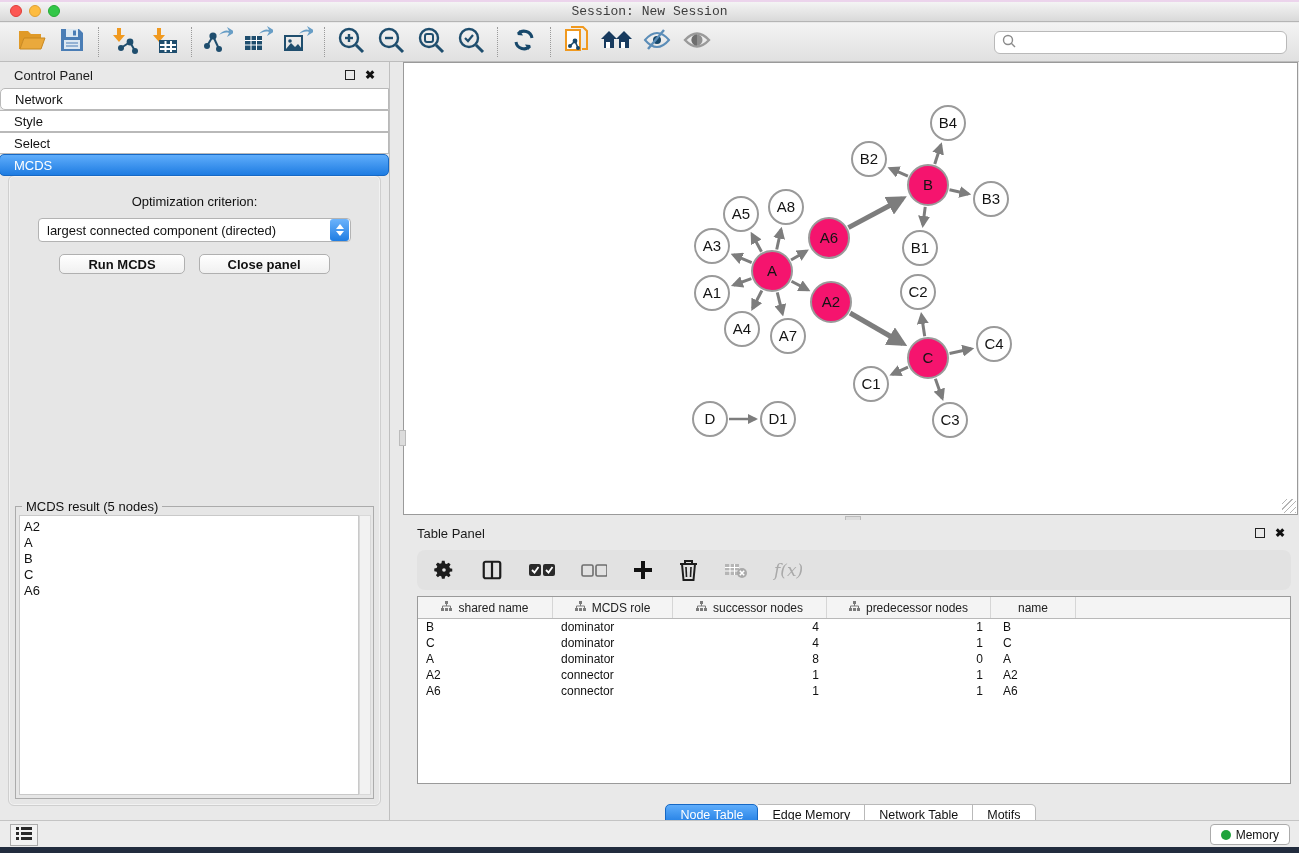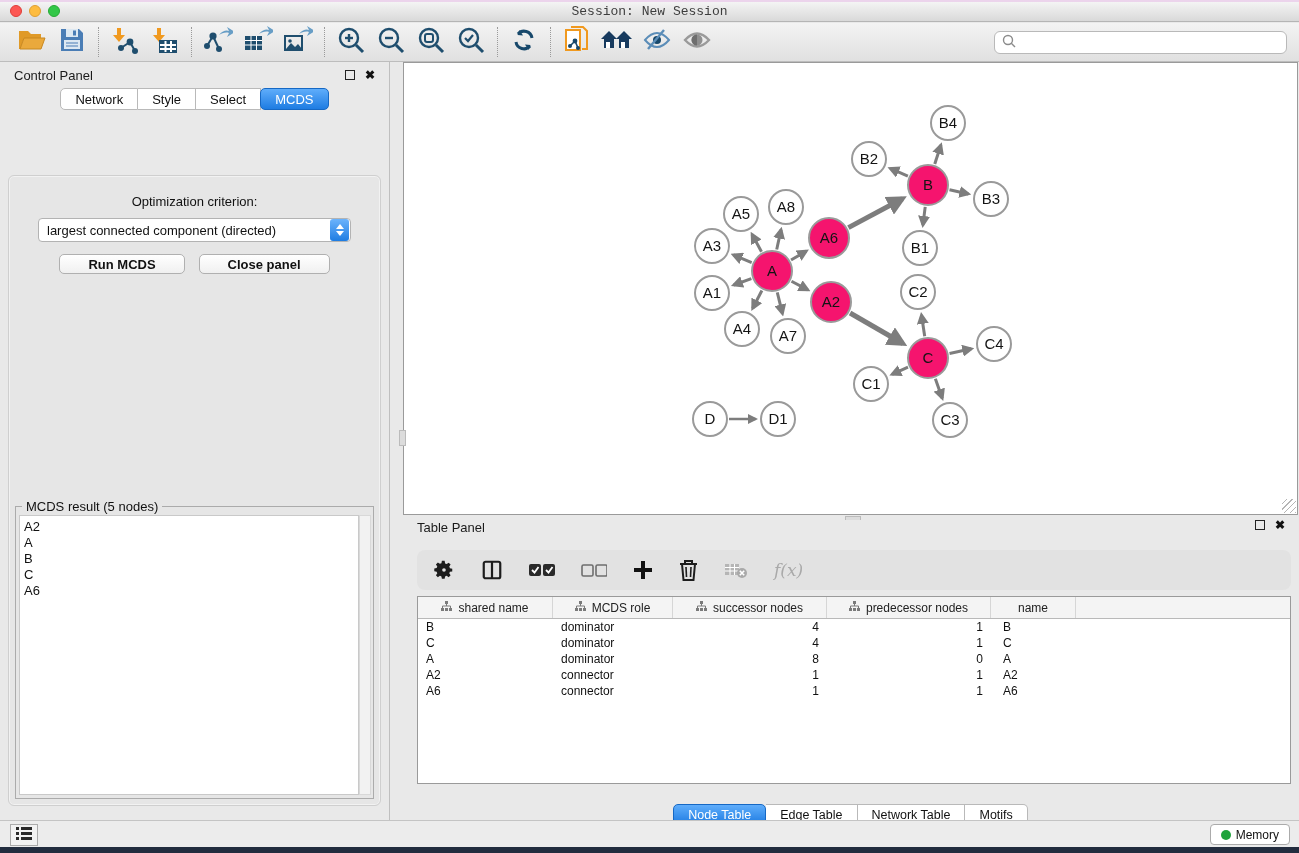--- a/index.html
+++ b/index.html
@@ -24,21 +24,21 @@
   .searchbox { position:absolute; right:12px; top:8px; width:293px; height:23px; background:#fff;
     border:1px solid #b9b9b9; border-radius:6px; display:flex; align-items:center; padding-left:6px; }
   .searchbox input { border:none; outline:none; flex:1; font-size:12px; background:transparent; }
 
   
   .control-panel { position:absolute; left:0; top:62px; width:390px; height:758px; background:#E9E9E9; border-right:1px solid #bfbfbf; }
   .panel-header { height:26px; display:flex; align-items:center; padding:0 14px; font-size:13px; color:#1b1b1b;text-align:right; }
   .panel-header .spacer { flex:1; }
   .wicon-float { width:10px; height:10px; border:1.5px solid #222; margin-right:10px; }
   .wicon-close { font-size:12px; font-weight:bold; color:#111; line-height:10px; }
-  .seg-tabs { display:flex; justify-content:center; position:relative; z-index:3; }
+  .seg-tabs { display:flex; justify-content:center; position:relative; z-index:3;flex-direction:column; }
   .seg-tab { height:22px; padding:0 14px; background:#fff; border:1px solid #b9b9b9; border-left:none;
     font-size:13px; color:#111; display:flex; align-items:center; }
   .seg-tab:first-child { border-left:1px solid #b9b9b9; border-radius:5px 0 0 5px; }
   .seg-tab:last-child { border-radius:0 5px 5px 0; }
   .seg-tab.selected { background:linear-gradient(#5fadfb,#1e7ce2); color:#fff; border:1px solid #1668c4; border-radius:5px; margin-left:-1px; }
   .cp-inner { position:absolute; left:8px; right:8px; top:113px; bottom:14px; background:#E6E6E6;
     border:1px solid #cfcfcf; border-radius:6px; box-shadow:0 0 0 1px #f2f2f2 inset; }
   .opt-label { text-align:center; margin-top:18px; font-size:13px; color:#111; }
   .dropdown { position:relative; margin:9px auto 0; width:313px; height:24px; background:#fff;
     border:1px solid #b3b3b3; border-radius:4px; display:flex; align-items:center; }
@@ -63,21 +63,21 @@
   .ntl { position:absolute; top:8px; width:11px; height:11px; border-radius:50%; }
   .ntl.red{ left:14px; background:#f4645c; border:1px solid #d9534c;} .ntl.yellow{ left:32px; background:#f6be4f; border:1px solid #dba63e;} .ntl.green{ left:50px; background:#58cb42; border:1px solid #43ad30;}
   .net-canvas { position:absolute; left:0; top:26px; right:0; bottom:0; background:#fff; overflow:hidden; }
   .resize-grip { position:absolute; right:1px; bottom:1px; width:14px; height:14px;
     background:repeating-linear-gradient(135deg, transparent 0 3px, #b5b5b5 3px 4px); }
   .split-handle-v { position:absolute; left:399px; top:430px; width:7px; height:16px; background:#dcdcdc; border:1px solid #bbb; }
   .split-handle-h { position:absolute; left:845px; top:516px; width:16px; height:6px; background:#dcdcdc; border:1px solid #bbb; }
 
   
   .table-panel { position:absolute; left:403px; top:520px; width:896px; height:300px; background:#E9E9E9; }
-  .tp-header { height:26px; display:flex; align-items:flex-start; padding:0 14px; font-size:13px; color:#1b1b1b; }
+  .tp-header { height:26px; display:flex; align-items:center; padding:0 14px; font-size:13px; color:#1b1b1b; }
   .tp-toolbar { margin:4px 8px 0 14px; height:40px; background:#e2e2e2; border-radius:8px;
     display:flex; align-items:center; gap:26px; padding-left:16px; }
   .tp-toolbar .ticon { display:flex; align-items:center; justify-content:center; }
   .fx-label { font-family:"DejaVu Serif", serif; font-style:italic; font-size:17px; color:#a9a9a9; }
   .datatable { margin:6px 8px 0 14px; height:188px; background:#fff; border:1px solid #9a9a9a; overflow:hidden; }
   .dt-grid { display:grid; grid-template-columns:135px 120px 154px 164px 85px 1fr; }
   .dt-head { background:#f4f4f4; border-bottom:1px solid #b9b9b9; }
   .dt-head .hcell { height:21px; display:flex; align-items:center; justify-content:center; gap:6px;
     font-size:12px; color:#222; border-right:1px solid #d6d6d6; }
   .dt-head .hcell:last-child { border-right:none; }
@@ -586,21 +586,21 @@
           <div class="cell al">connector</div>
           <div class="cell ar">1</div>
           <div class="cell ar">1</div>
           <div class="cell al pl">A6</div>
           <div class="cell"></div>
         </div>
       </div>
   </div>
   <div class="tp-tabs" id="tp-tabs">
       <div class="seg-tab selected">Node Table</div>
-      <div class="seg-tab">Edge Table</div>
+      <div class="seg-tab">Edge Memory</div>
       <div class="seg-tab">Network Table</div>
       <div class="seg-tab">Motifs</div>
     </div>
 </div>
 
 <div class="statusbar">
   <div class="list-btn">
     <span><svg width="16" height="13" viewBox="0 0 16 13">
           <g fill="#2a2a2a">
             <rect x="0" y="0" width="3" height="3"></rect>

